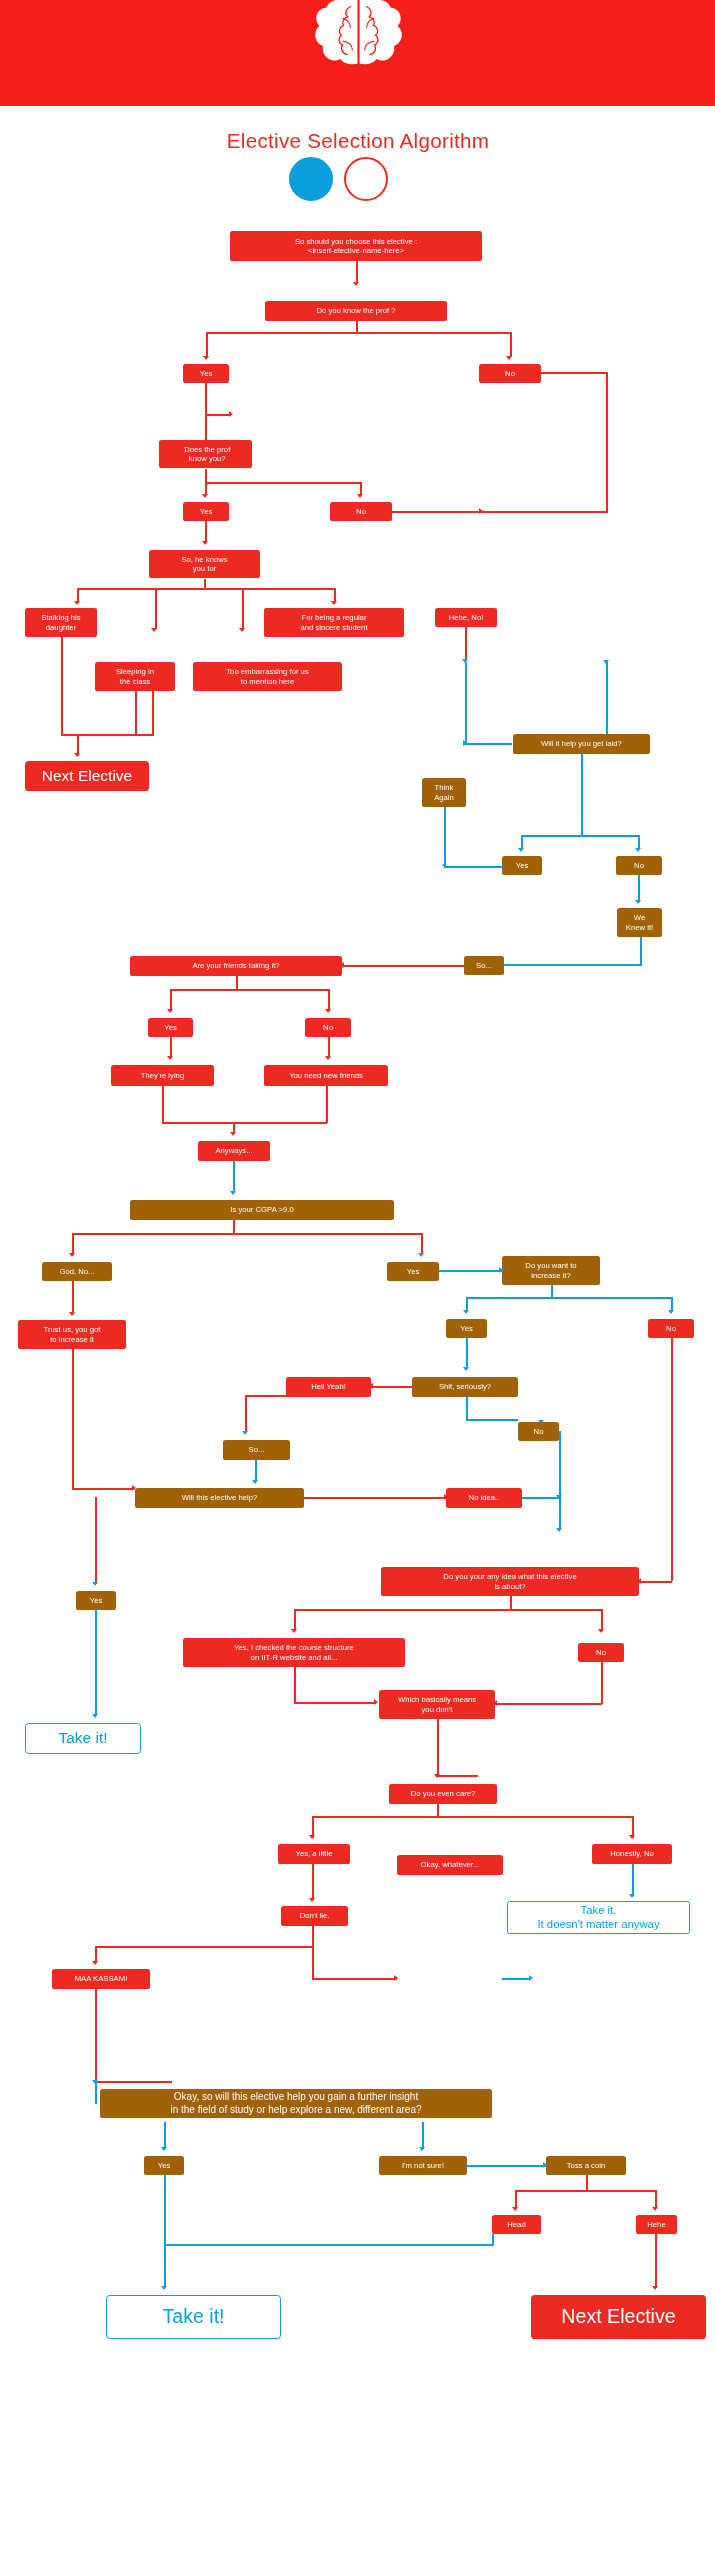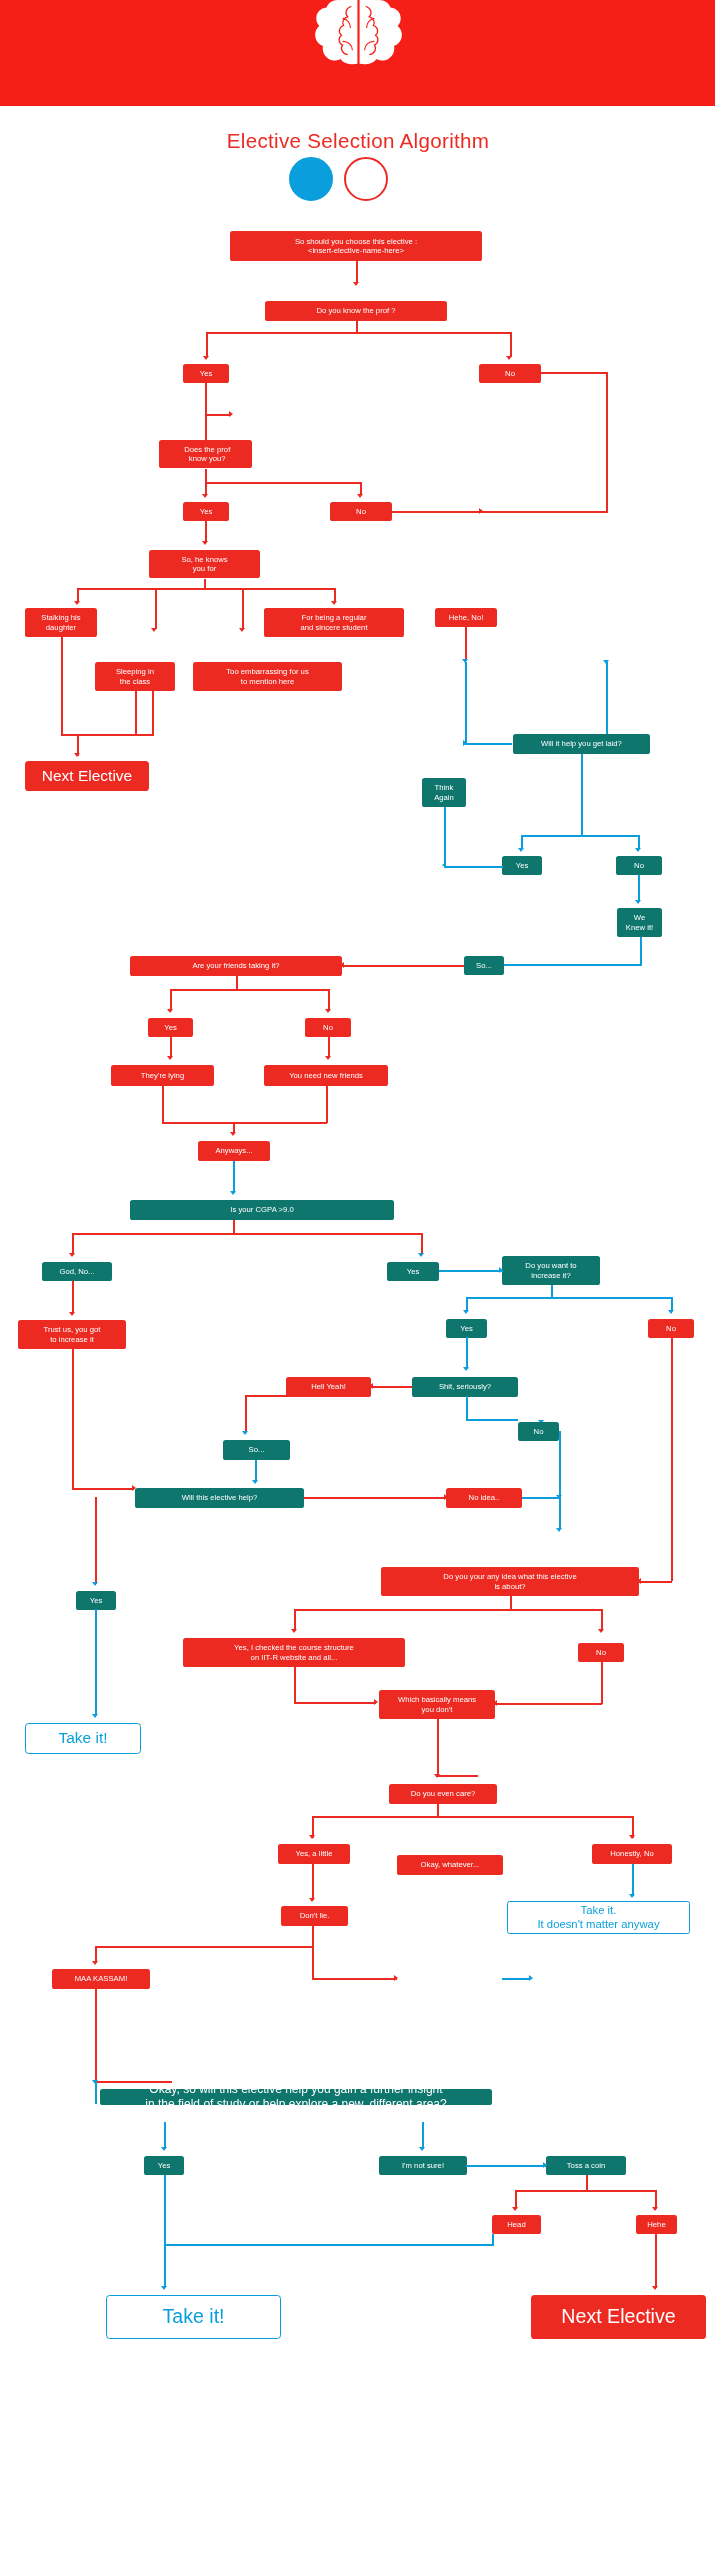--- a/index.html
+++ b/index.html
@@ -15,21 +15,21 @@
   .legend{position:absolute;left:0;top:157px;width:716px;height:46px;}
   .legend-dot{position:absolute;width:40px;height:40px;border-radius:50%;}
   .legend-dot.blue{left:289px;top:0;background:#0a9fdc;border:2.1px solid #0a9fdc;}
   .legend-dot.red{left:344px;top:0;background:#ffffff;border:2.1px solid #ec2a22;}
 
   
   .node{position:absolute;box-sizing:border-box;border-radius:2.6px;color:#ffffff;
         display:flex;align-items:center;justify-content:center;text-align:center;
         font-size:7.7px;line-height:1.22;padding:2.6px 3.6px;}
   .red{background:#ec2a22;}
-  .blue{background:#0f766e;}
+  .blue{background:#a16207;}
   .outline-blue{background:#ffffff;border:1.5px solid #0a9fdc;color:#0a9fdc;}
   .big{font-size:15.5px;border-radius:3.6px;}
   .big-out{font-size:15.5px;border-radius:3.6px;}
 
   
   .ln{position:absolute;background:#ec2a22;}
   .ln.b{background:#0a9fdc;}
   .arrow{position:absolute;width:0;height:0;}
   .arrow.down{border-left:3.6px solid transparent;border-right:3.6px solid transparent;border-top:4.6px solid #ec2a22;}
   .arrow.down.b{border-top-color:#0a9fdc;}
@@ -342,21 +342,21 @@
   <div class="ln" style="left:312px;top:1978px;width:85px;height:1.5px;"></div>
   <div class="arrow right" style="left:394px;top:1975px;"></div>
   <div class="ln b" style="left:502px;top:1978px;width:28px;height:1.5px;"></div>
   <div class="arrow right b" style="left:529px;top:1975px;"></div>
 
   <div class="ln" style="left:95px;top:1989px;width:1.5px;height:94px;"></div>
   <div class="ln" style="left:95px;top:2081px;width:77px;height:1.5px;"></div>
   <div class="arrow down b" style="left:92px;top:2080px;"></div>
   <div class="ln b" style="left:95px;top:2082px;width:1.5px;height:21.6px;"></div>
 
-  <div class="node blue" style="left:100px;top:2089px;width:392px;height:16px;font-size:12px;white-space:pre-line;">Okay, so will this elective help you gain a further insight
+  <div class="node blue" style="left:100px;top:2089px;width:392px;height:29px;font-size:10px;white-space:pre-line;">Okay, so will this elective help you gain a further insight
 in the field of study or help explore a new,  different area?</div>
 
   <div class="ln b" style="left:164px;top:2122px;width:1.5px;height:27px;"></div>
   <div class="arrow down b" style="left:161px;top:2147px;"></div>
   <div class="node blue" style="left:144px;top:2156px;width:40px;height:18.5px;">Yes</div>
 
   <div class="ln b" style="left:422px;top:2122px;width:1.5px;height:27px;"></div>
   <div class="arrow down b" style="left:419px;top:2147px;"></div>
   <div class="node blue" style="left:379px;top:2156px;width:88px;height:18.5px;">I'm not sure!</div>
 

